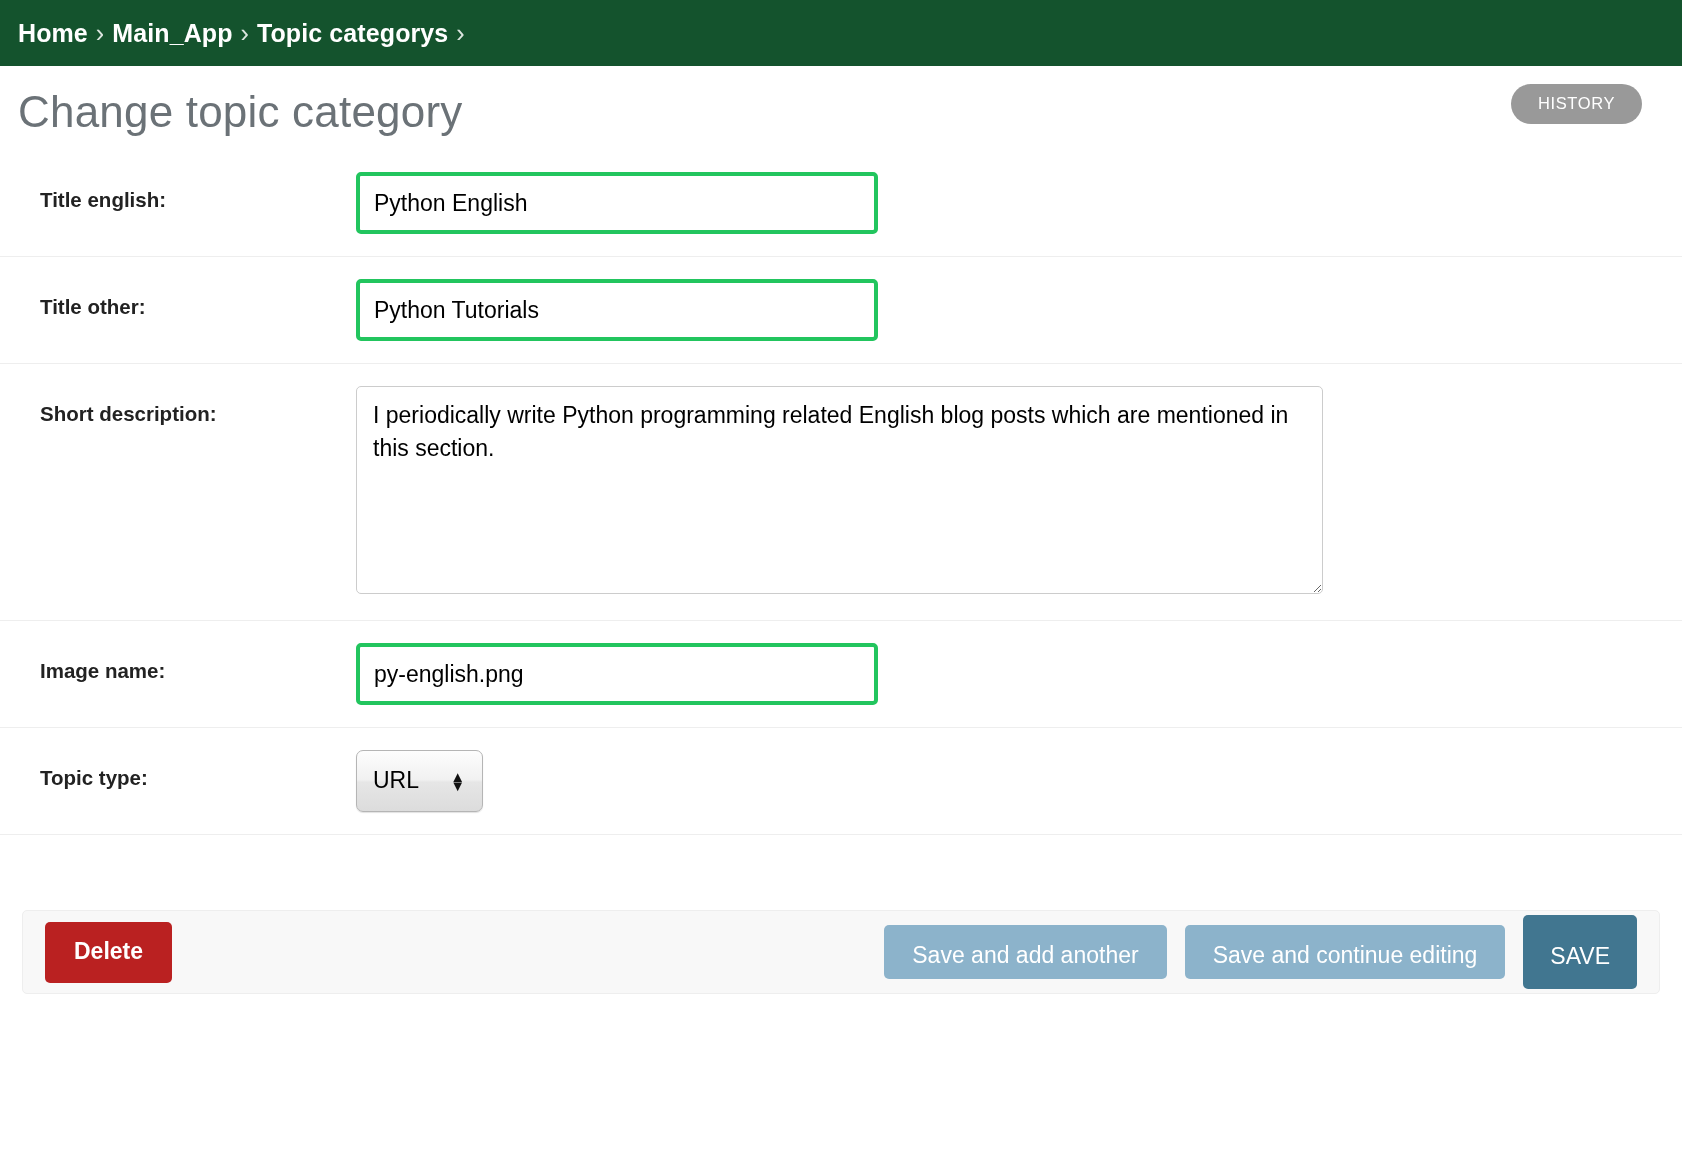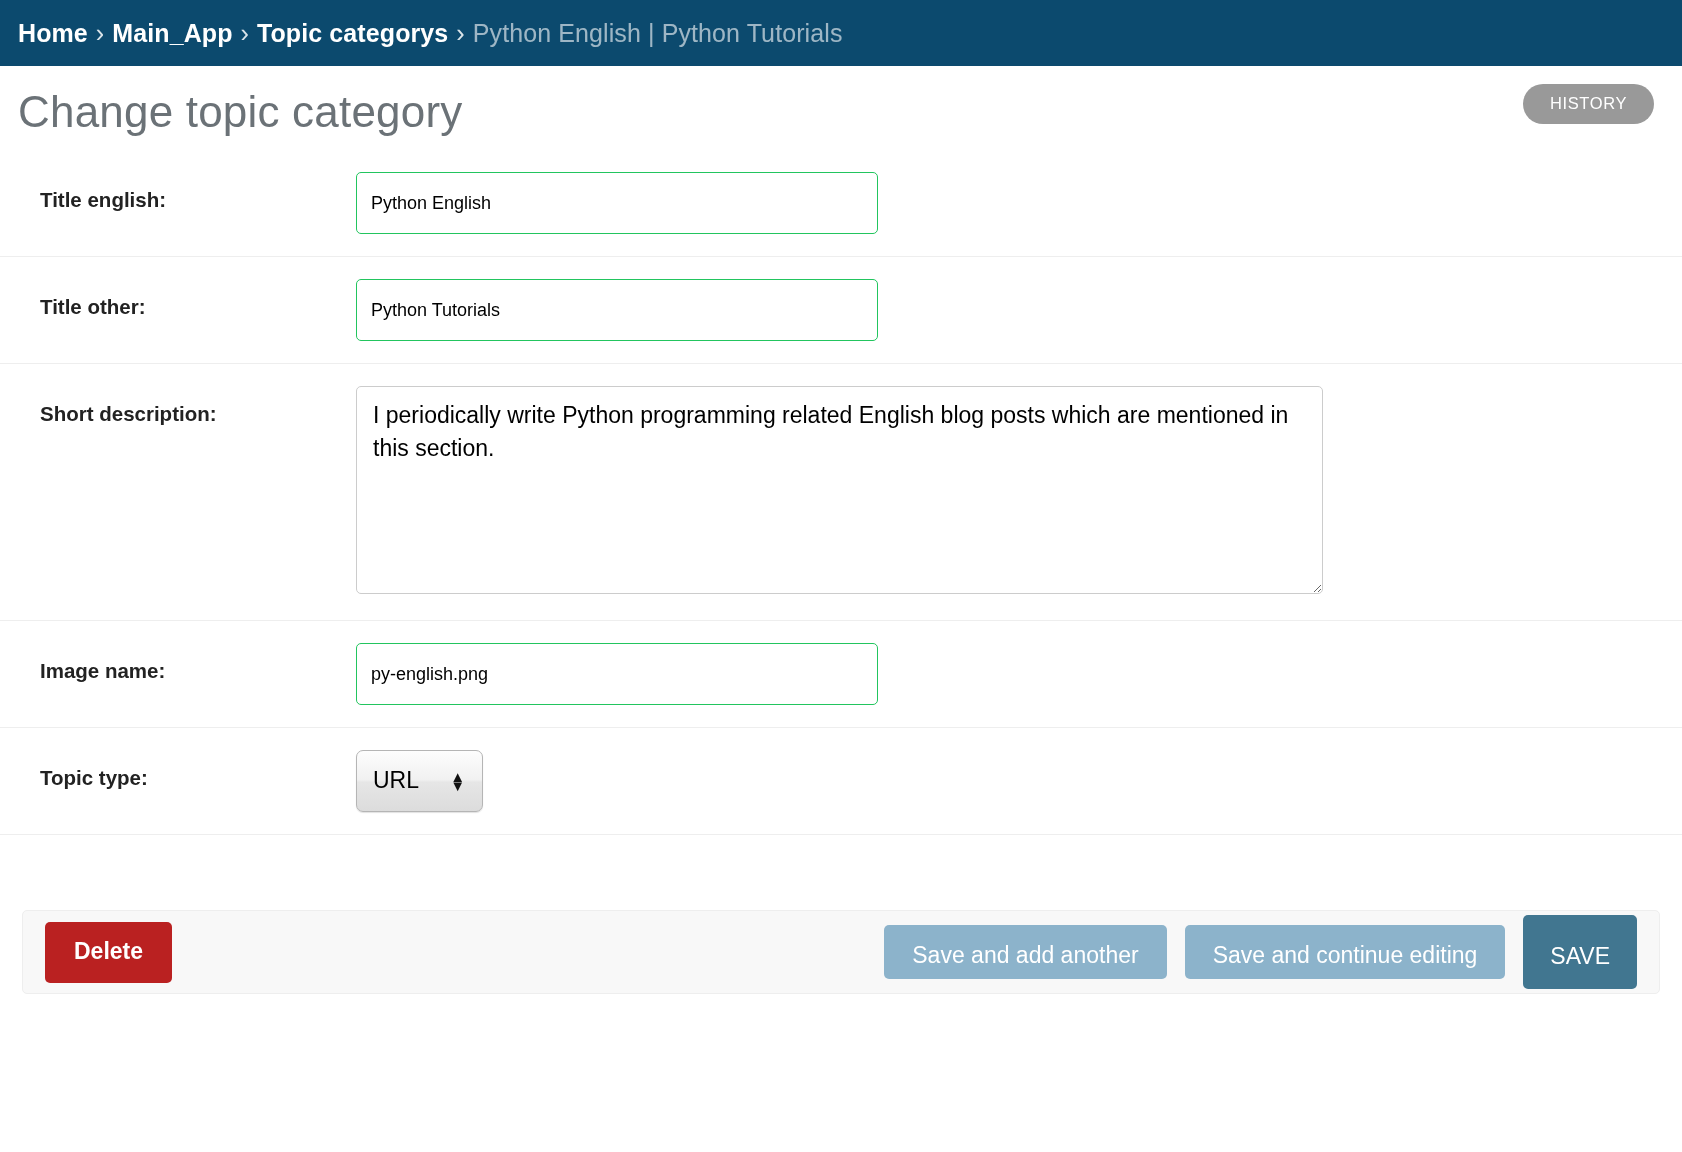--- a/index.html
+++ b/index.html
@@ -9,21 +9,21 @@
     padding: 0;
     width: 1682px;
     height: 1152px;
     background: #ffffff;
     font-family: "Liberation Sans", sans-serif;
     -webkit-font-smoothing: antialiased;
   }
 
   
   .breadcrumbs {
-    background: #0c4a6e;
+    background: #14532d;
     height: 66px;
     display: flex;
     align-items: center;
     padding: 0 18px;
     color: #ffffff;
     font-size: 25px;
     font-weight: 700;
     letter-spacing: 0.1px;
     white-space: nowrap;
   }
@@ -51,21 +51,21 @@
   .page-title {
     font-size: 44px;
     font-weight: 400;
     color: #6b7277;
     letter-spacing: 0.2px;
     margin: 0;
     padding-top: 8px;
   }
   .object-tools {
     position: absolute;
-    right: 28px;
+    right: 40px;
     top: 18px;
   }
   .history-button {
     display: inline-block;
     background: #999999;
     color: #ffffff;
     font-size: 16.5px;
     font-weight: 400;
     letter-spacing: 0.6px;
     padding: 11px 27px 12px;
@@ -94,24 +94,24 @@
     color: #222222;
     line-height: 1;
     padding-top: 18px;
   }
   .field-control { flex: 1 1 auto; }
 
   input.text-input {
     width: 522px;
     height: 62px;
     padding: 8px 14px;
-    font-size: 18px;
+    font-size: 23px;
     font-family: "Liberation Sans", sans-serif;
     color: #000000;
-    border: 1px solid #22c55e;
+    border: 4px solid #22c55e;
     border-radius: 5px;
     background: #ffffff;
     outline: none;
   }
 
   textarea.text-area {
     width: 967px;
     height: 208px;
     padding: 12px 16px;
     font-size: 23px;
@@ -209,21 +209,20 @@
 </head>
 <body>
 
 <div class="breadcrumbs">
   <a class="crumb-link" href="#">Home</a>
   <span class="crumb-sep">›</span>
   <a class="crumb-link" href="#">Main_App</a>
   <span class="crumb-sep">›</span>
   <a class="crumb-link" href="#">Topic categorys</a>
   <span class="crumb-sep">›</span>
-  <span class="crumb-current">Python English | Python Tutorials</span>
 </div>
 
 <div class="page-header">
   <h1 class="page-title">Change topic category</h1>
   <div class="object-tools">
     <a class="history-button" href="#">HISTORY</a>
   </div>
 </div>
 
 <form class="form-module">

